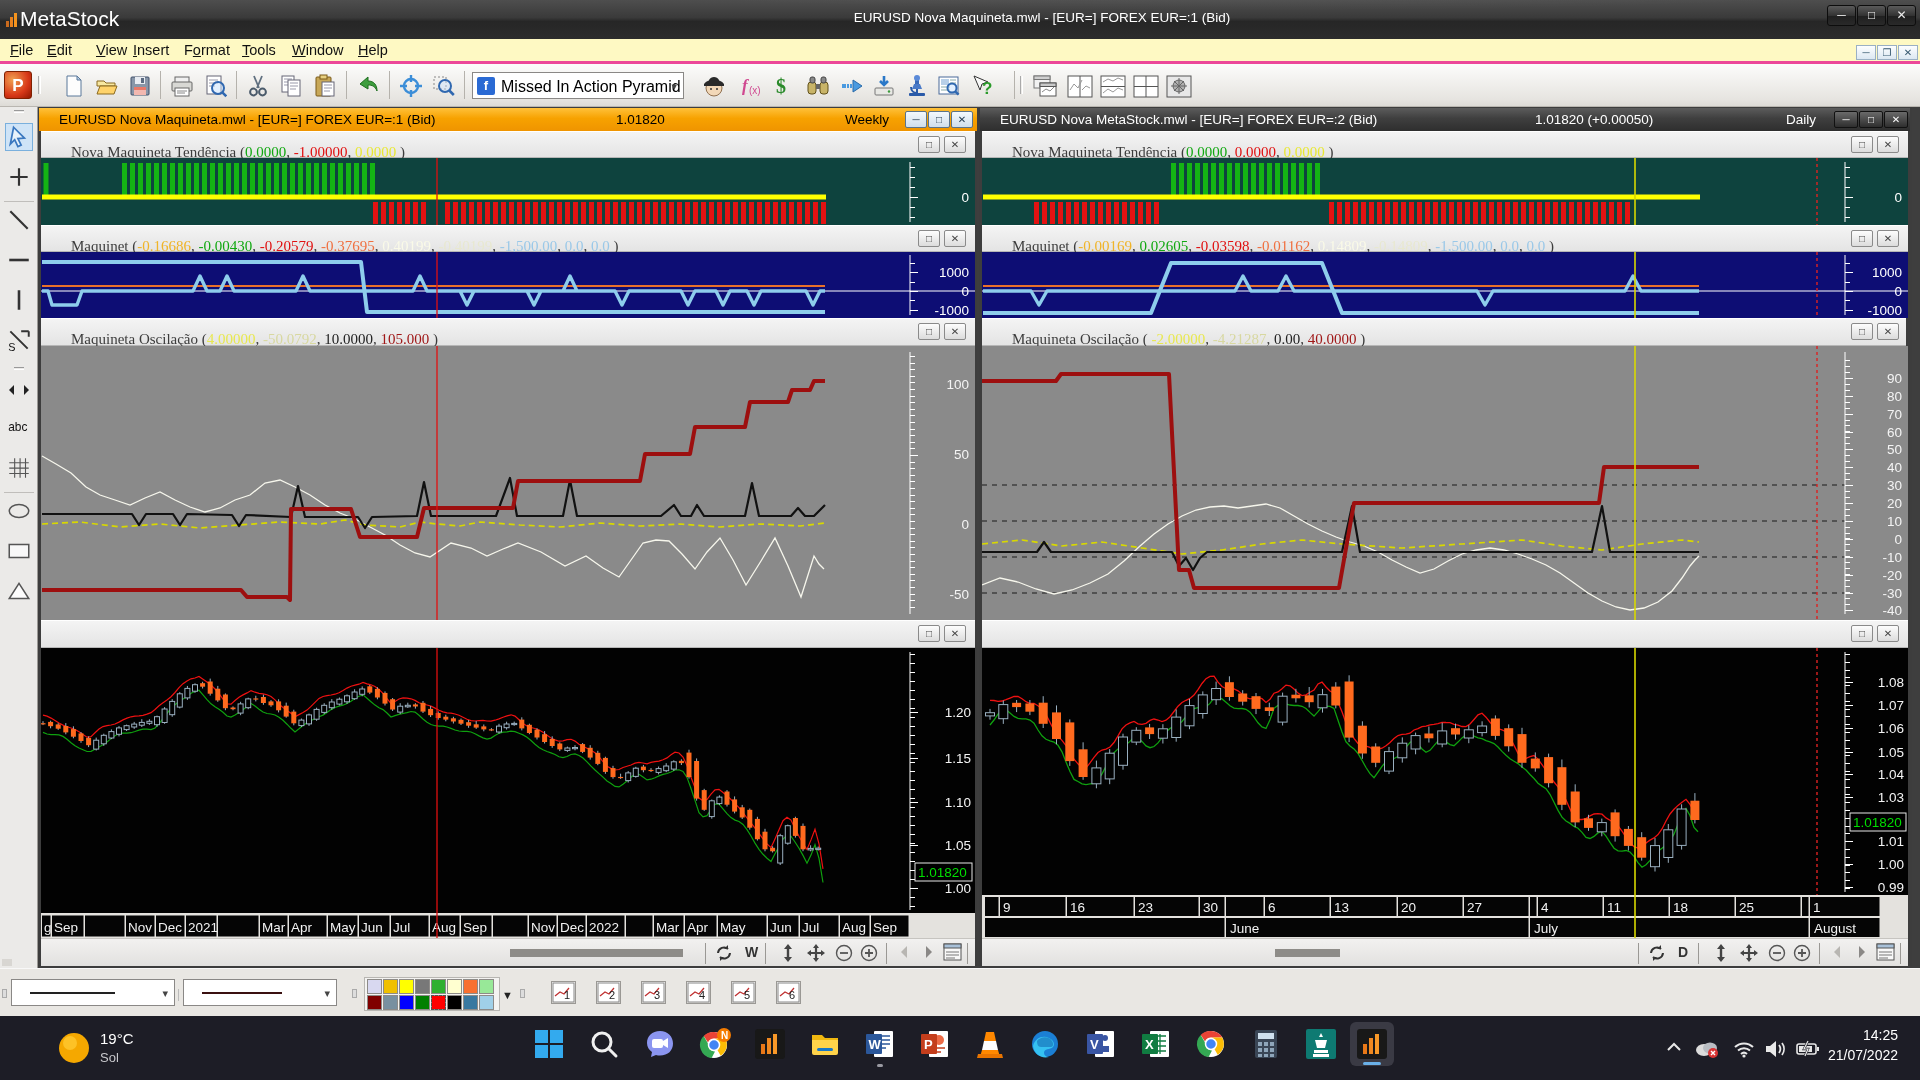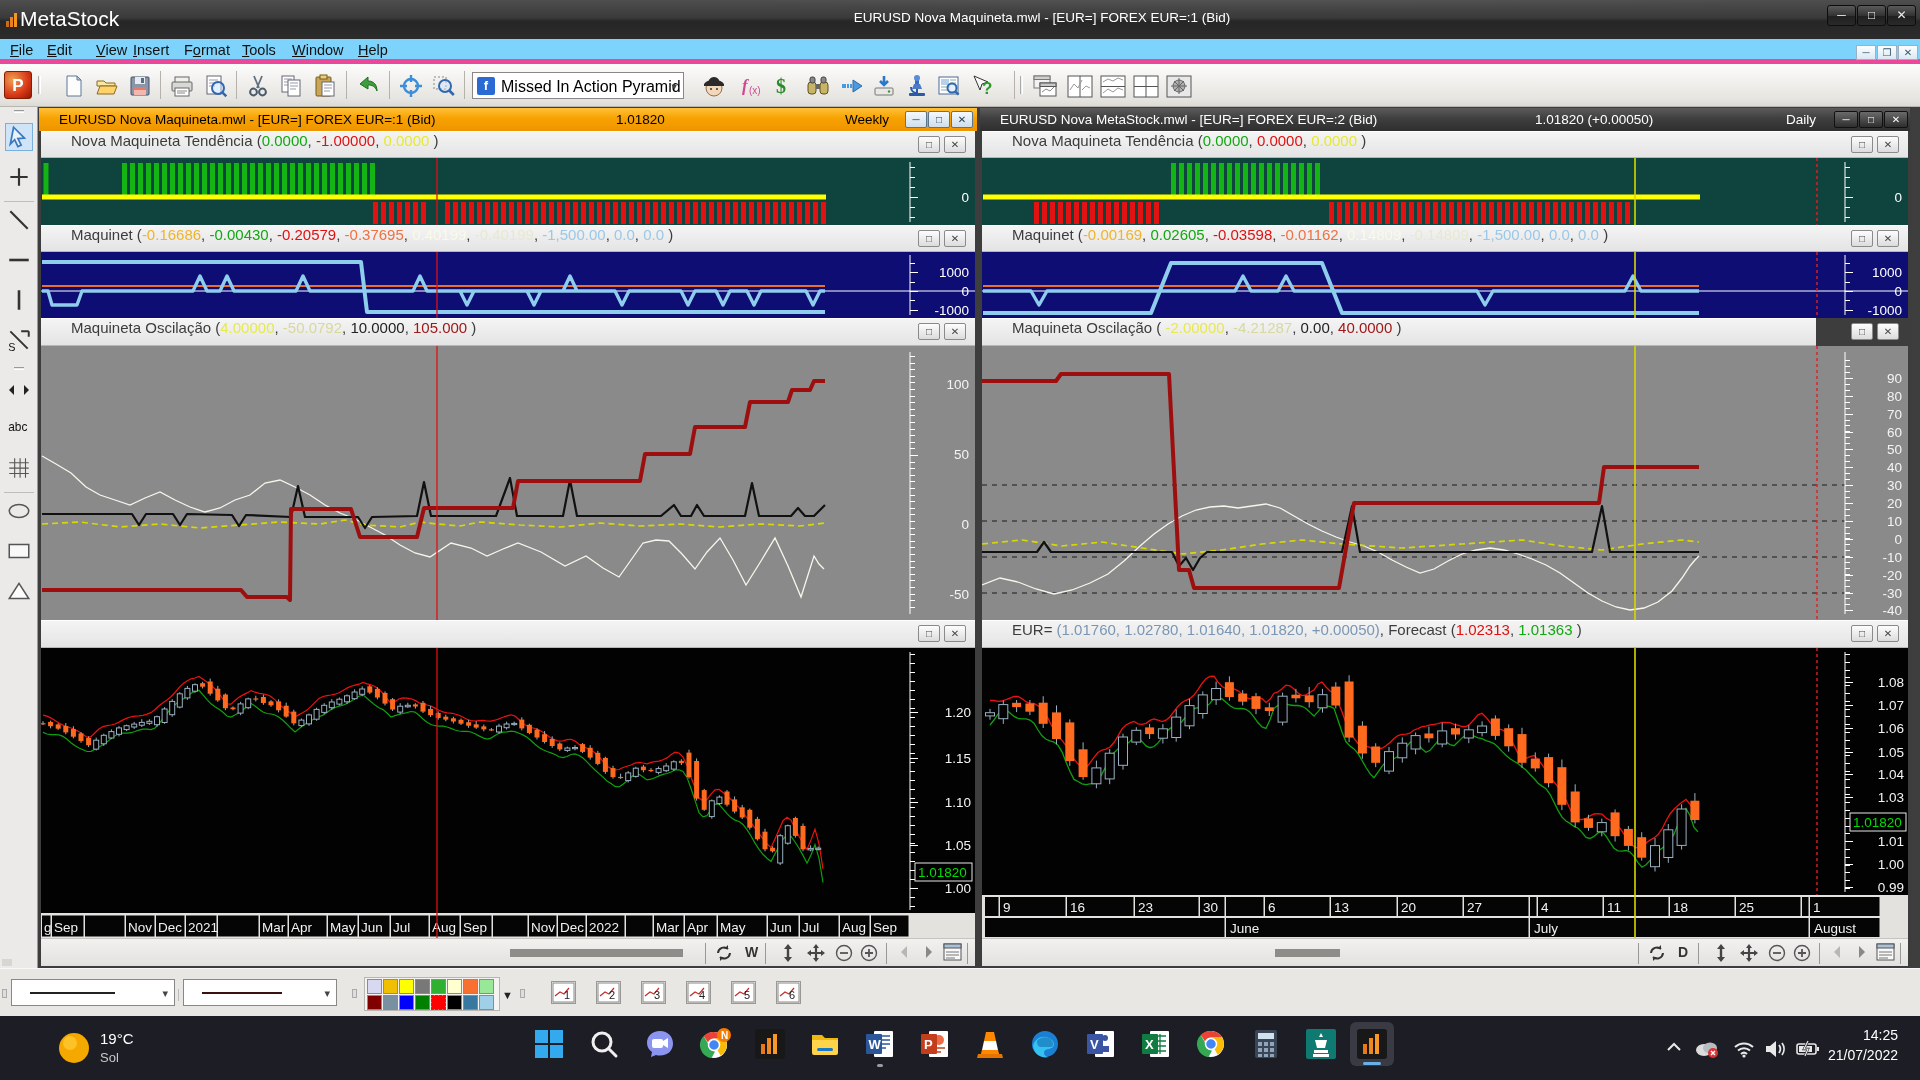--- a/index.html
+++ b/index.html
@@ -6,36 +6,36 @@
  font-family:"Liberation Sans",sans-serif;}
 .abs{position:absolute;}
 #titlebar{position:absolute;left:0;top:0;width:1920px;height:39px;
  background:linear-gradient(#4e4e4e 0%,#3a3a3a 45%,#262626 55%,#2c2c2c 100%);overflow:hidden;}
 #titlebar .swoosh{position:absolute;left:0;top:0;width:1920px;height:39px;
  background:radial-gradient(ellipse 1400px 90px at 1250px -52px, rgba(255,255,255,.14), rgba(255,255,255,0) 70%);}
 #logo{position:absolute;left:20px;top:7px;color:#fff;font-size:21px;}
 #apptitle{position:absolute;left:0;top:10px;width:2084px;text-align:center;color:#fff;font-size:13.5px;}
 .wbtn{position:absolute;top:5px;width:29px;height:21px;border:1px solid #0d0d0d;border-radius:3px;
  background:linear-gradient(#5a5a5a,#333 50%,#1f1f1f 51%,#2a2a2a);color:#eee;text-align:center;line-height:19px;font-size:12px;}
-#menubar{position:absolute;left:0;top:39px;width:1920px;height:25px;background:#7dd3fc;border-bottom:5px solid #ec4899;color:#111;font-size:14.5px;}
+#menubar{position:absolute;left:0;top:39px;width:1920px;height:25px;background:#fef9c3;border-bottom:3px solid #ec4899;color:#111;font-size:14.5px;}
 #menubar span.mi{position:absolute;top:3px;}
 .mmbtn{position:absolute;top:6px;width:20px;height:15px;border:1px solid #9ab0c4;background:linear-gradient(#fdfeff,#dce8f2);color:#35586f;font-size:10px;text-align:center;line-height:13px;}
 #toolbar{position:absolute;left:0;top:64px;width:1920px;height:43px;background:linear-gradient(#fcfcfb,#e6e4e0 85%,#dddbd6);border-bottom:1px solid #b9b6b0;}
 .tsep{position:absolute;top:7px;width:1px;height:28px;background:#b5b2ac;}
 .tico{position:absolute;top:10px;}
 #palette{position:absolute;left:0;top:107px;width:38px;height:861px;background:#ebeae8;border-right:1px solid #9c9a96;}
 .pbtn{position:absolute;left:5px;width:28px;height:28px;background:#ebeae8;border:1px solid #ebeae8;}
 .pbtn.sel{background:#cfe4f7;border:1px solid #7ab0dd;}
 .win{position:absolute;background:#3d3d3d;}
 .wtitle{position:absolute;left:1px;top:1px;height:23px;font-size:13.5px;color:#000;}
 .wtitle .t1{position:absolute;left:20px;top:4px;}
 .wtitle .t2{position:absolute;top:4px;}
 .wtitle .t3{position:absolute;top:4px;}
 .phdr{position:absolute;background:linear-gradient(#f4f4f4,#e4e4e4);border-top:1px solid #fff;border-bottom:1px solid #b6b6b6;font-size:15px;color:#3c3c3c;}
-.phdr .ht{position:absolute;left:30px;top:0;white-space:pre;}
+.phdr .ht{position:absolute;left:30px;top:12px;white-space:pre;font-family:Liberation Serif, serif;}
 .hbtn{position:absolute;top:4px;width:22px;height:17px;border:1px solid #8a8a8a;background:linear-gradient(#fdfdfd,#dcdcdc);color:#444;font-size:10px;text-align:center;line-height:15px;border-radius:2px;}
 .mini{position:absolute;top:3px;width:22px;height:17px;border:1px solid #5a748c;background:linear-gradient(#f4f9fd,#cfdeeb);color:#243c50;font-size:10px;text-align:center;line-height:15px;border-radius:2px;}
 .dkmini{position:absolute;top:3px;width:24px;height:17px;border:1px solid #111;background:linear-gradient(#6a6a6a,#2e2e2e);color:#fff;font-size:10px;text-align:center;line-height:15px;border-radius:2px;}
 svg{display:block;}
 .statusb{position:absolute;background:linear-gradient(#f2f1f0,#e2e1df);border-top:1px solid #c6c4c0;color:#333;}
 #linebar{position:absolute;left:0;top:968px;width:1920px;height:48px;background:#e9e7e3;border-top:1px solid #f8f8f8;}
 #taskbar{position:absolute;left:0;top:1016px;width:1920px;height:64px;background:#1d1d26;color:#fff;}
 .combo{position:absolute;top:10px;height:27px;background:#fff;border:1px solid #8a8886;}
 .combo .chev{position:absolute;right:6px;top:7px;color:#444;font-size:11px;}
 .sw{position:absolute;width:15px;height:15px;border:1px solid #8d8b88;}
@@ -844,27 +844,26 @@
     <div class="phdr" style="left:3px;top:24px;width:926px;height:27px">
       <span class="ht">Nova Maquineta Tendência (<span style="color:#11a811">0.0000</span>, <span style="color:#e01010">0.0000</span>, <span style="color:#e8e833">0.0000</span> )</span>
       <div class="hbtn" style="left:869px">□</div>
       <div class="hbtn" style="left:895px">✕</div>
     </div>
     <div class="phdr" style="left:3px;top:118px;width:926px;height:27px">
       <span class="ht">Maquinet (<span style="color:#f0b428">-0.00169</span>, <span style="color:#11a811">0.02605</span>, <span style="color:#e01010">-0.03598</span>, <span style="color:#f07040">-0.01162</span>, <span style="color:#fafae8">0.14809</span>, <span style="color:#e8e8d0">-0.14809</span>, <span style="color:#9ac8e8">-1,500.00</span>, <span style="color:#9ac8e8">0.0</span>, <span style="color:#9ac8e8">0.0</span> )</span>
       <div class="hbtn" style="left:869px">□</div>
       <div class="hbtn" style="left:895px">✕</div>
     </div>
-    <div class="phdr" style="left:3px;top:211px;width:834px;height:28px">
+    <div class="phdr" style="left:3px;top:211px;width:924px;height:28px">
       <span class="ht">Maquineta Oscilação ( <span style="color:#e8e850">-2.00000</span>, <span style="color:#d8d8a0">-4.21287</span>, <span style="color:#222">0.00</span>, <span style="color:#a01818">40.0000</span> )</span>
       <div class="hbtn" style="left:869px">□</div>
       <div class="hbtn" style="left:895px">✕</div>
     </div>
     <div class="phdr" style="left:3px;top:513px;width:926px;height:28px">
-      <span class="ht">EUR= <span style="color:#7a96b4">(1.01760, 1.02780, 1.01640, 1.01820, +0.00050)</span>, Forecast (<span style="color:#e01010">1.02313</span>, <span style="color:#11a811">1.01363</span> )</span>
       <div class="hbtn" style="left:869px">□</div>
       <div class="hbtn" style="left:895px">✕</div>
     </div>
     <svg class="abs" style="left:3px;top:51px" width="926" height="67">
       <rect width="926" height="67" fill="#0e433e"></rect>
       <rect x="52" y="44" width="5" height="22" fill="#e21212"></rect>
       <rect x="60" y="44" width="5" height="22" fill="#e21212"></rect>
       <rect x="68" y="44" width="5" height="22" fill="#e21212"></rect>
       <rect x="76" y="44" width="5" height="22" fill="#e21212"></rect>
       <rect x="84" y="44" width="5" height="22" fill="#e21212"></rect>

